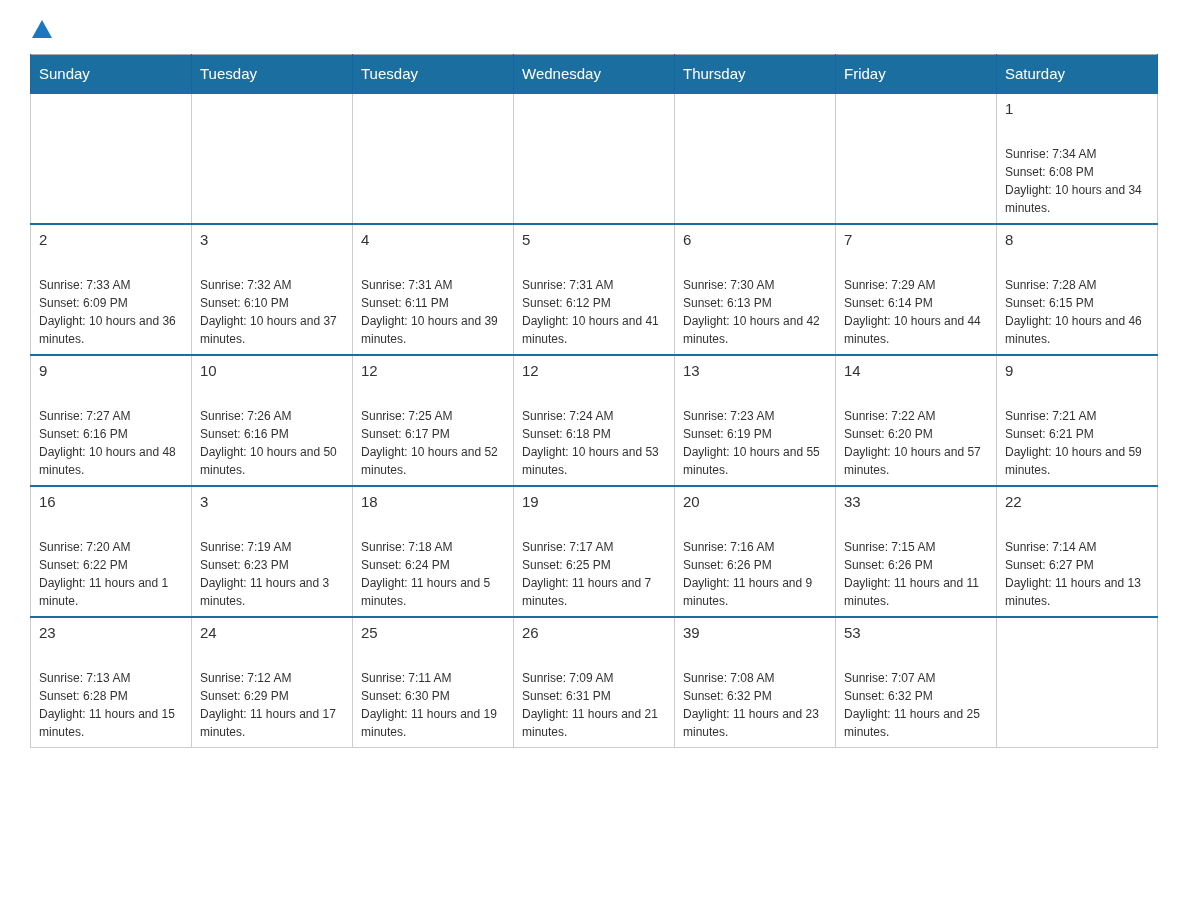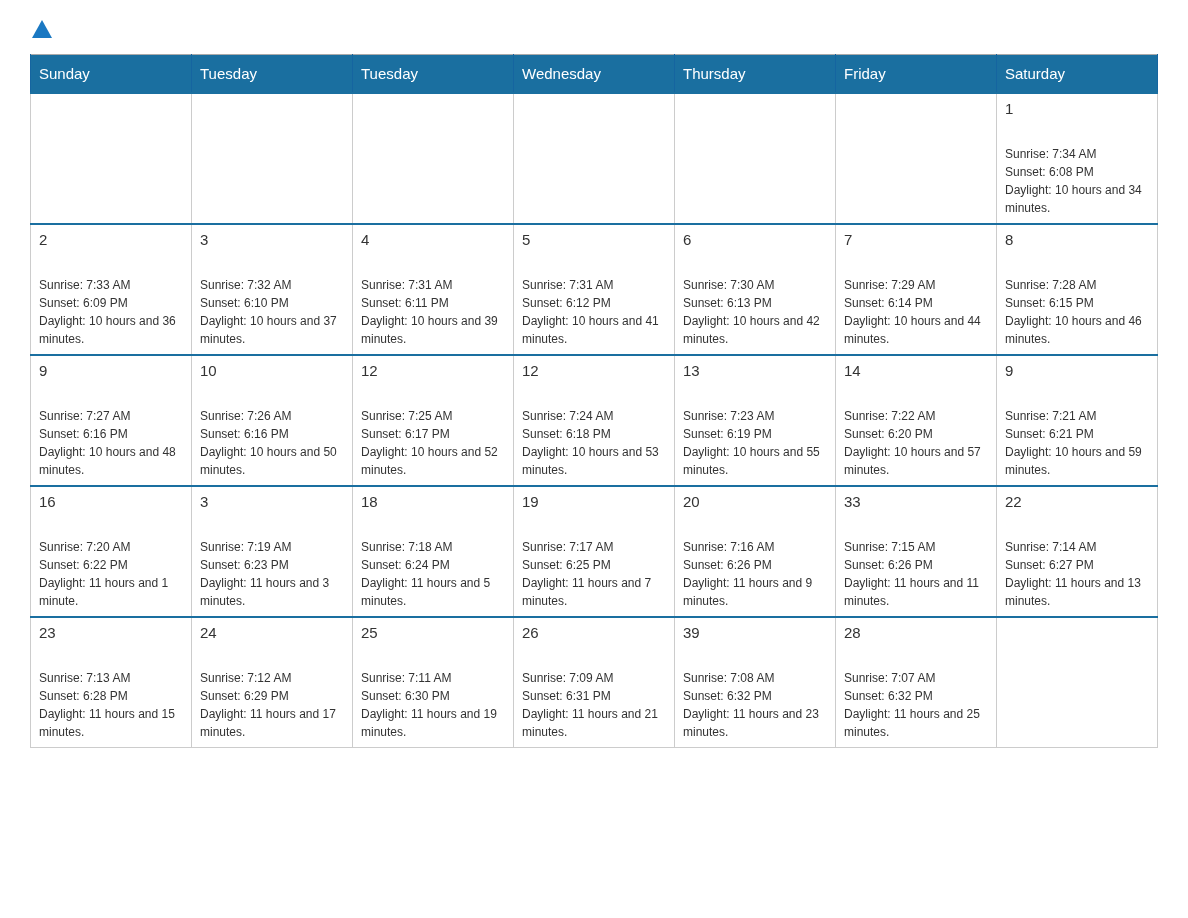--- a/index.html
+++ b/index.html
@@ -245,19 +245,19 @@
         </td>
         <td>
           <span class="day-number">26</span>
           <div class="day-info">Sunrise: 7:09 AM<br>Sunset: 6:31 PM<br>Daylight: 11 hours and 21 minutes.</div>
         </td>
         <td>
           <span class="day-number">39</span>
           <div class="day-info">Sunrise: 7:08 AM<br>Sunset: 6:32 PM<br>Daylight: 11 hours and 23 minutes.</div>
         </td>
         <td>
-          <span class="day-number">28</span>
+          <span class="day-number">53</span>
           <div class="day-info">Sunrise: 7:07 AM<br>Sunset: 6:32 PM<br>Daylight: 11 hours and 25 minutes.</div>
         </td>
         <td class="empty-cell"></td>
       </tr>
     </tbody>
 </table>
 
 </body></html>

